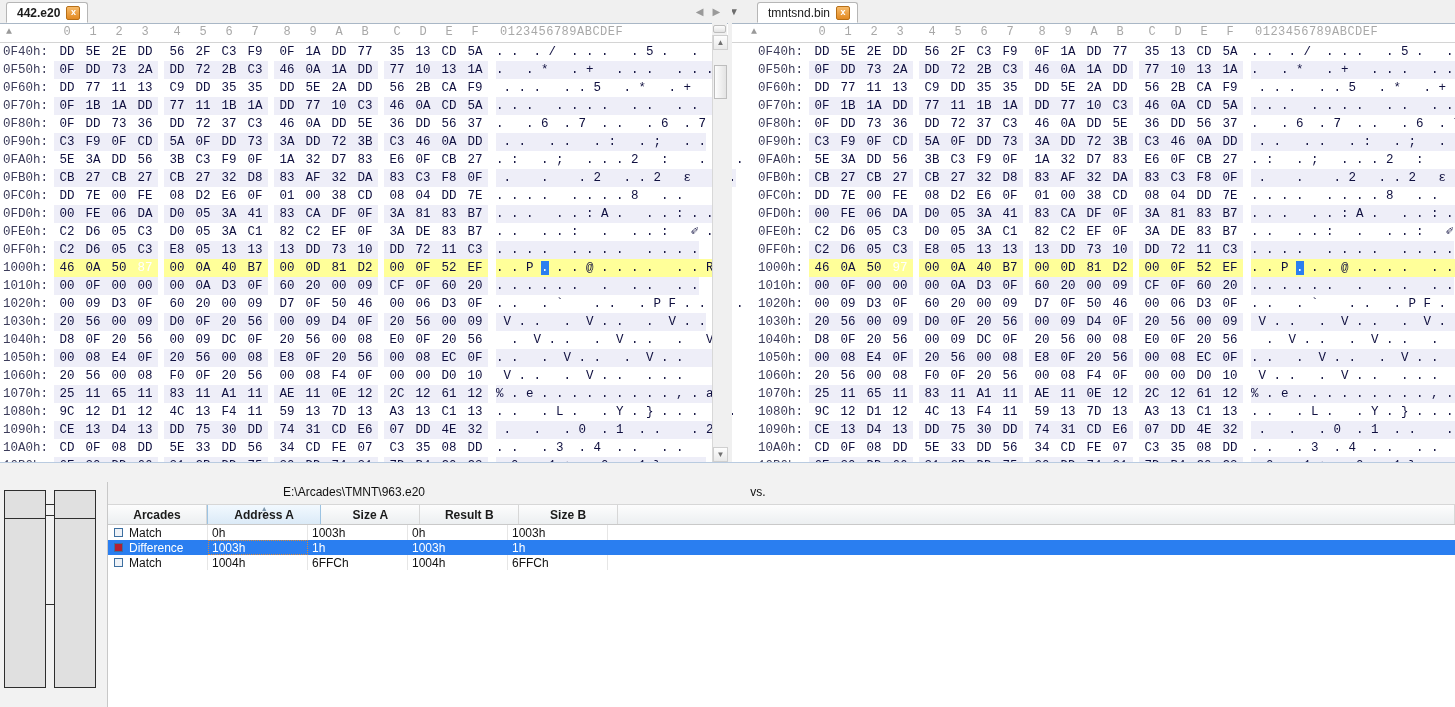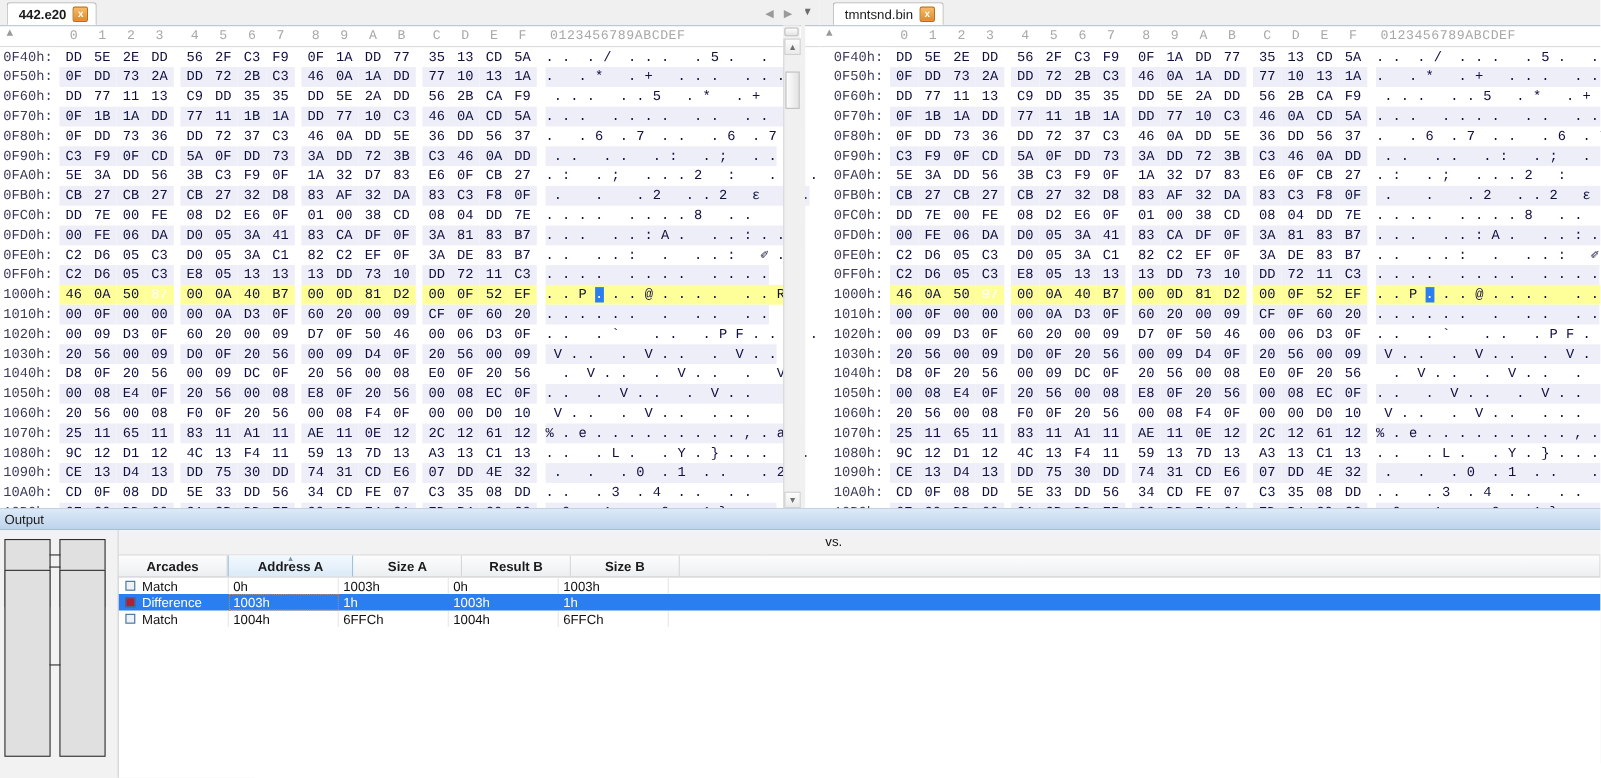--- a/index.html
+++ b/index.html
@@ -243,36 +243,36 @@
           <div class="hexrow"><span class="addr" style="width:64px">1080h:</span><span class="hx" style="width:26px">9C</span><span class="hx" style="width:26px">12</span><span class="hx" style="width:26px">D1</span><span class="hx" style="width:26px">12</span><span class="grp" style="width:6px">&nbsp;</span><span class="hx" style="width:26px">4C</span><span class="hx" style="width:26px">13</span><span class="hx" style="width:26px">F4</span><span class="hx" style="width:26px">11</span><span class="grp" style="width:6px">&nbsp;</span><span class="hx" style="width:26px">59</span><span class="hx" style="width:26px">13</span><span class="hx" style="width:26px">7D</span><span class="hx" style="width:26px">13</span><span class="grp" style="width:6px">&nbsp;</span><span class="hx" style="width:26px">A3</span><span class="hx" style="width:26px">13</span><span class="hx" style="width:26px">C1</span><span class="hx" style="width:26px">13</span><span class="grp" style="width:8px">&nbsp;</span><span class="asc">. .   . L .   . Y . } . . .    .</span></div>
           <div class="hexrow alt"><span class="addr" style="width:64px">1090h:</span><span class="hx" style="width:26px">CE</span><span class="hx" style="width:26px">13</span><span class="hx" style="width:26px">D4</span><span class="hx" style="width:26px">13</span><span class="grp" style="width:6px">&nbsp;</span><span class="hx" style="width:26px">DD</span><span class="hx" style="width:26px">75</span><span class="hx" style="width:26px">30</span><span class="hx" style="width:26px">DD</span><span class="grp" style="width:6px">&nbsp;</span><span class="hx" style="width:26px">74</span><span class="hx" style="width:26px">31</span><span class="hx" style="width:26px">CD</span><span class="hx" style="width:26px">E6</span><span class="grp" style="width:6px">&nbsp;</span><span class="hx" style="width:26px">07</span><span class="hx" style="width:26px">DD</span><span class="hx" style="width:26px">4E</span><span class="hx" style="width:26px">32</span><span class="grp" style="width:8px">&nbsp;</span><span class="asc"> .   .   . 0  . 1  . .    . 2</span></div>
           <div class="hexrow"><span class="addr" style="width:64px">10A0h:</span><span class="hx" style="width:26px">CD</span><span class="hx" style="width:26px">0F</span><span class="hx" style="width:26px">08</span><span class="hx" style="width:26px">DD</span><span class="grp" style="width:6px">&nbsp;</span><span class="hx" style="width:26px">5E</span><span class="hx" style="width:26px">33</span><span class="hx" style="width:26px">DD</span><span class="hx" style="width:26px">56</span><span class="grp" style="width:6px">&nbsp;</span><span class="hx" style="width:26px">34</span><span class="hx" style="width:26px">CD</span><span class="hx" style="width:26px">FE</span><span class="hx" style="width:26px">07</span><span class="grp" style="width:6px">&nbsp;</span><span class="hx" style="width:26px">C3</span><span class="hx" style="width:26px">35</span><span class="hx" style="width:26px">08</span><span class="hx" style="width:26px">DD</span><span class="grp" style="width:8px">&nbsp;</span><span class="asc">. .   . 3  . 4  . .   . .</span></div>
           <div class="hexrow alt"><span class="addr" style="width:64px">10B0h:</span><span class="hx" style="width:26px">6E</span><span class="hx" style="width:26px">30</span><span class="hx" style="width:26px">DD</span><span class="hx" style="width:26px">66</span><span class="grp" style="width:6px">&nbsp;</span><span class="hx" style="width:26px">31</span><span class="hx" style="width:26px">2B</span><span class="hx" style="width:26px">DD</span><span class="hx" style="width:26px">75</span><span class="grp" style="width:6px">&nbsp;</span><span class="hx" style="width:26px">30</span><span class="hx" style="width:26px">DD</span><span class="hx" style="width:26px">74</span><span class="hx" style="width:26px">31</span><span class="grp" style="width:6px">&nbsp;</span><span class="hx" style="width:26px">7D</span><span class="hx" style="width:26px">B4</span><span class="hx" style="width:26px">C0</span><span class="hx" style="width:26px">C3</span><span class="grp" style="width:8px">&nbsp;</span><span class="asc">. 0  . 1 +  . 0  . 1 } .   .</span></div>
         </div>
     </div>
 
   </div>
 
   <div class="output">
-    <div class="out-title">Output</div>
 
     <div class="out-body">
 
       <div class="mapwrap">
         <div class="mapcol" style="left:4px;top:8px;width:42px;height:62px;"></div>
         <div class="mapcol" style="left:54px;top:8px;width:42px;height:62px;"></div>
         <div class="maplink" style="left:45px;top:22px;width:10px;"></div>
         <div class="maplink" style="left:45px;top:33px;width:10px;"></div>
         <div class="mapcol" style="left:4px;top:36px;width:42px;height:170px;"></div>
         <div class="mapcol" style="left:54px;top:36px;width:42px;height:170px;"></div>
         <div class="maplink" style="left:45px;top:122px;width:10px;"></div>
       </div>
 
       <div class="res">
         <div class="res-paths">
+          <span style="left:0;width:492px;text-align:center;">E:\Arcades\TMNT\963.e20</span>
           <span style="left:560px;width:180px;text-align:center;">vs.</span>
         </div>
 
         <div class="tbl">
           <div class="thead" id="res-head">
               <div class="th" style="width:100px">
                 <span>Arcades</span>
               </div>
               <div class="th sorted" style="width:116px">
                 <span class="caret">▲</span>

